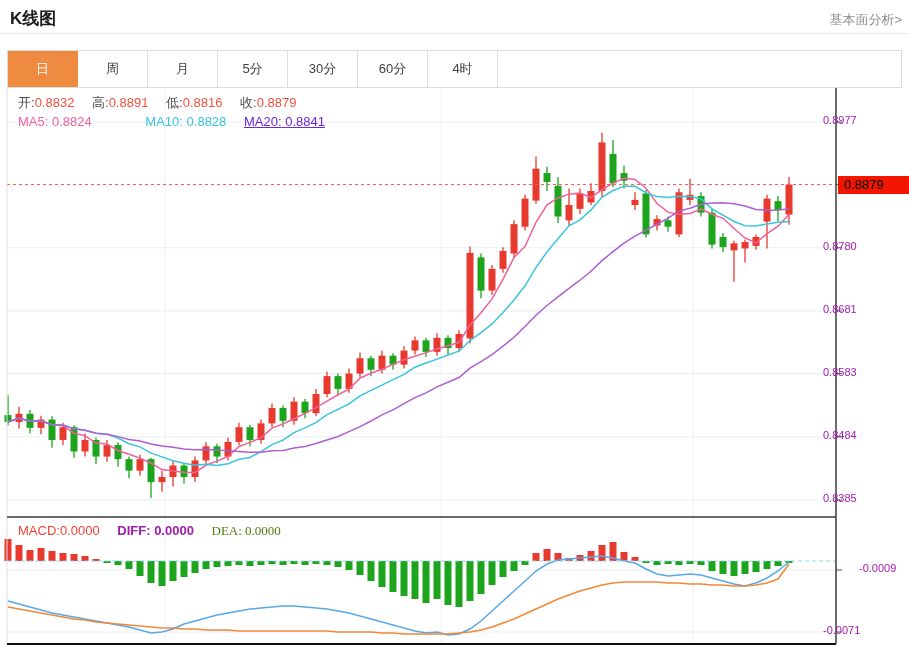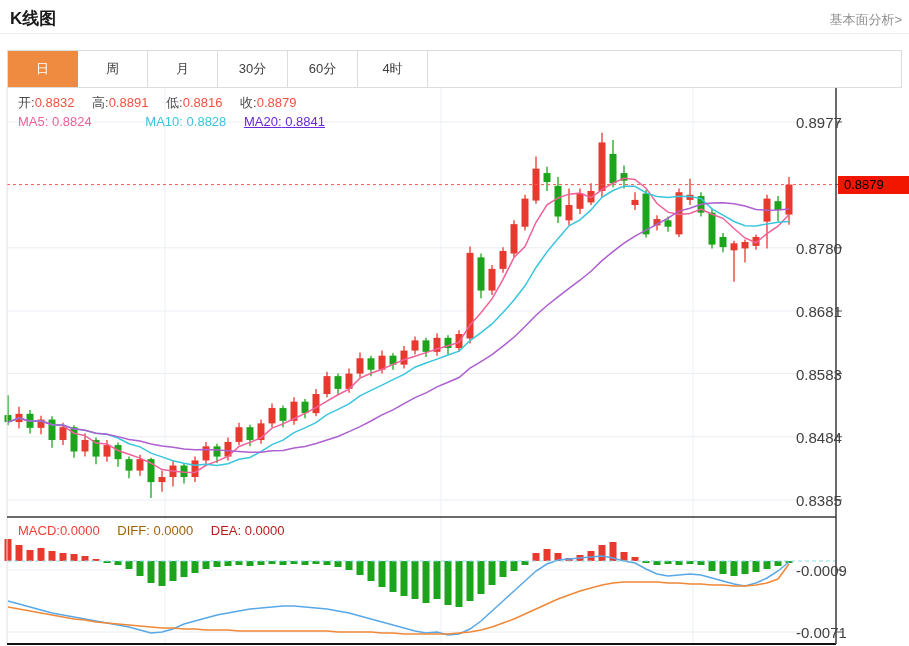--- a/index.html
+++ b/index.html
@@ -15,21 +15,21 @@
        box-sizing:border-box;flex:none}
   .tab.selected{background:#EE8B40;color:#fff;border-right-color:#EE8B40}
   #chart{position:absolute;left:0;top:0;width:909px;height:646px}
   .legend-row{position:absolute;left:18px;font-size:13px;white-space:nowrap;z-index:5}
   .legend-ohlc{top:94px}
   .legend-ma{top:114px}
   .legend-macd{top:523px}
   .legend-row .lbl{color:#4a4a4a}
   .legend-row .val{margin-right:14px}
   .ohlc-val{color:#F2503F}
-  .ylabel{position:absolute;left:796px;font-size:15px;color:#404040;z-index:4}
+  .ylabel{position:absolute;left:823px;font-size:11px;color:#a21caf;z-index:4}
   .price-box{position:absolute;left:838px;width:71px;height:18px;background:#F21500;color:#000;
              font-size:13px;line-height:18px;padding-left:6px;box-sizing:border-box;z-index:6}
 </style>
 </head>
 <body>
 
 <svg id="chart" xmlns="http://www.w3.org/2000/svg">
     <line x1="165" x2="165" y1="88" y2="644" stroke="#ECF1F6"></line>
     <line x1="441" x2="441" y1="88" y2="644" stroke="#ECF1F6"></line>
     <line x1="693" x2="693" y1="88" y2="644" stroke="#ECF1F6"></line>
@@ -280,47 +280,48 @@
   </svg>
 
 <div class="page-title">K线图</div>
 <div class="top-link">基本面分析&gt;</div>
 <div class="title-divider"></div>
 
 <div class="tabs">
   <div class="tab selected">日</div>
   <div class="tab">周</div>
   <div class="tab">月</div>
+  <div class="tab">5分</div>
   <div class="tab">30分</div>
   <div class="tab">60分</div>
   <div class="tab">4时</div>
 </div>
 
 <div class="legend-row legend-ohlc">
   <span class="lbl">开:</span><span class="val ohlc-val">0.8832</span>
   <span class="lbl">高:</span><span class="val ohlc-val">0.8891</span>
   <span class="lbl">低:</span><span class="val ohlc-val">0.8816</span>
   <span class="lbl">收:</span><span class="val ohlc-val">0.8879</span>
 </div>
 
 <div class="legend-row legend-ma">
   <span style="color: rgb(240, 96, 154);"><span>MA5:</span> <span class="val">0.8824</span></span>
   <span style="color: rgb(56, 198, 222); margin-left: 36px;"><span>MA10:</span> <span class="val">0.8828</span></span>
   <span style="color: #6d28d9; text-decoration: underline;"><span>MA20:</span> <span class="val">0.8841</span></span>
 </div>
 
 <div class="legend-row legend-macd">
   <span style="color: rgb(240, 65, 52);"><span>MACD:</span><span class="val">0.0000</span></span>
-  <span style="color: #a16207;"><span>DIFF:</span> <span class="val">0.0000</span></span>
-  <span style="color: #b91c1c;"><span>DEA:</span> <span class="val">0.0000</span></span>
+  <span style="color: #a21caf; font-weight: bold;"><span>DIFF:</span> <span class="val">0.0000</span></span>
+  <span style="color: #4d7c0f; font-family: Liberation Serif, serif;"><span>DEA:</span> <span class="val">0.0000</span></span>
 </div>
 
 <div id="ylabels">
     <div class="ylabel" style="top: 114px;">0.8977</div>
     <div class="ylabel" style="top: 239.787px;">0.8780</div>
     <div class="ylabel" style="top: 303px; text-align: center;">0.8681</div>
     <div class="ylabel" style="top: 365.574px;">0.8583</div>
     <div class="ylabel" style="top: 428.787px;">0.8484</div>
     <div class="ylabel" style="top: 492px;">0.8385</div>
-    <div class="ylabel" style="top: 562px;">-0.0009</div>
+    <div class="ylabel" style="top: 562px; margin-left: 36px;">-0.0009</div>
     <div class="ylabel" style="top: 624px;">-0.0071</div>
   </div>
 <div class="price-box" id="priceBox" style="top: 175.574px;">0.8879</div>
 
 </body></html>

